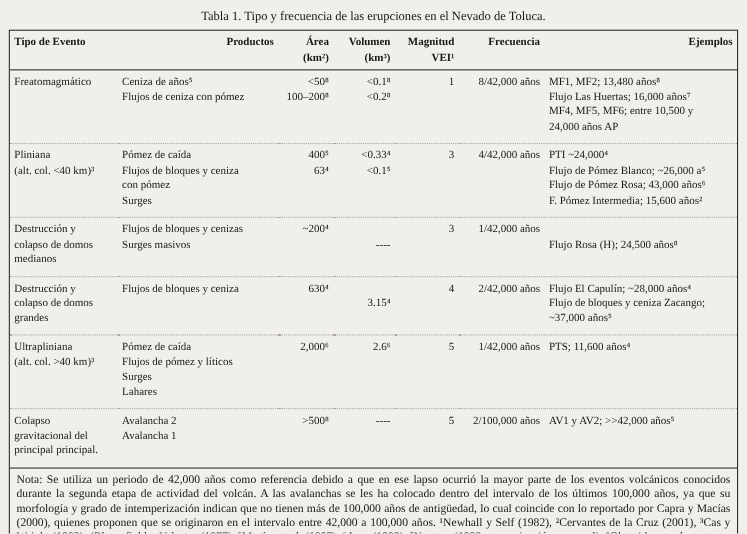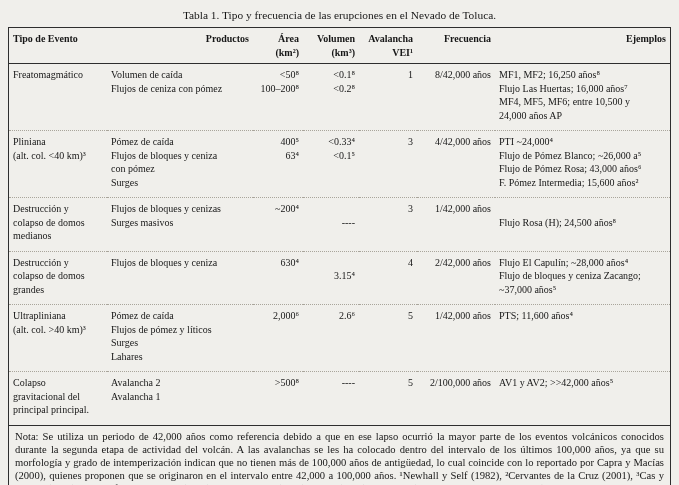--- a/index.html
+++ b/index.html
@@ -73,58 +73,58 @@
           </td>
           <td class="ta-c">
             <div class="ln">Área</div>
             <div class="ln">(km²)</div>
           </td>
           <td class="ta-c">
             <div class="ln">Volumen</div>
             <div class="ln">(km³)</div>
           </td>
           <td class="ta-c">
-            <div class="ln">Avalancha</div>
+            <div class="ln">Magnitud</div>
             <div class="ln">VEI¹</div>
           </td>
           <td class="ta-c">
             <div class="ln">Frecuencia</div>
           </td>
           <td class="ta-c">
             <div class="ln">Ejemplos</div>
           </td>
         </tr>
       </thead>
 
       <tbody>
 
         <tr>
           <td>
             <div class="ln">Freatomagmático</div>
           </td>
           <td>
-            <div class="ln">Volumen de caída</div>
+            <div class="ln">Ceniza de años⁵</div>
             <div class="ln">Flujos de ceniza con pómez</div>
           </td>
           <td class="ta-c">
             <div class="ln">&lt;50⁸</div>
             <div class="ln">100–200⁸</div>
           </td>
           <td class="ta-c">
             <div class="ln">&lt;0.1⁸</div>
             <div class="ln">&lt;0.2⁸</div>
           </td>
           <td class="ta-c">
             <div class="ln">1</div>
           </td>
           <td class="ta-c">
             <div class="ln">8/42,000 años</div>
           </td>
           <td>
-            <div class="ln">MF1, MF2; 16,250 años⁸</div>
+            <div class="ln">MF1, MF2; 13,480 años⁸</div>
             <div class="ln">Flujo Las Huertas; 16,000 años⁷</div>
             <div class="ln">MF4, MF5, MF6; entre 10,500 y</div>
             <div class="ln">24,000 años AP</div>
           </td>
         </tr>
 
         <tr class="rsep">
           <td>
             <div class="ln">Pliniana</div>
             <div class="ln">(alt. col. &lt;40 km)³</div>

